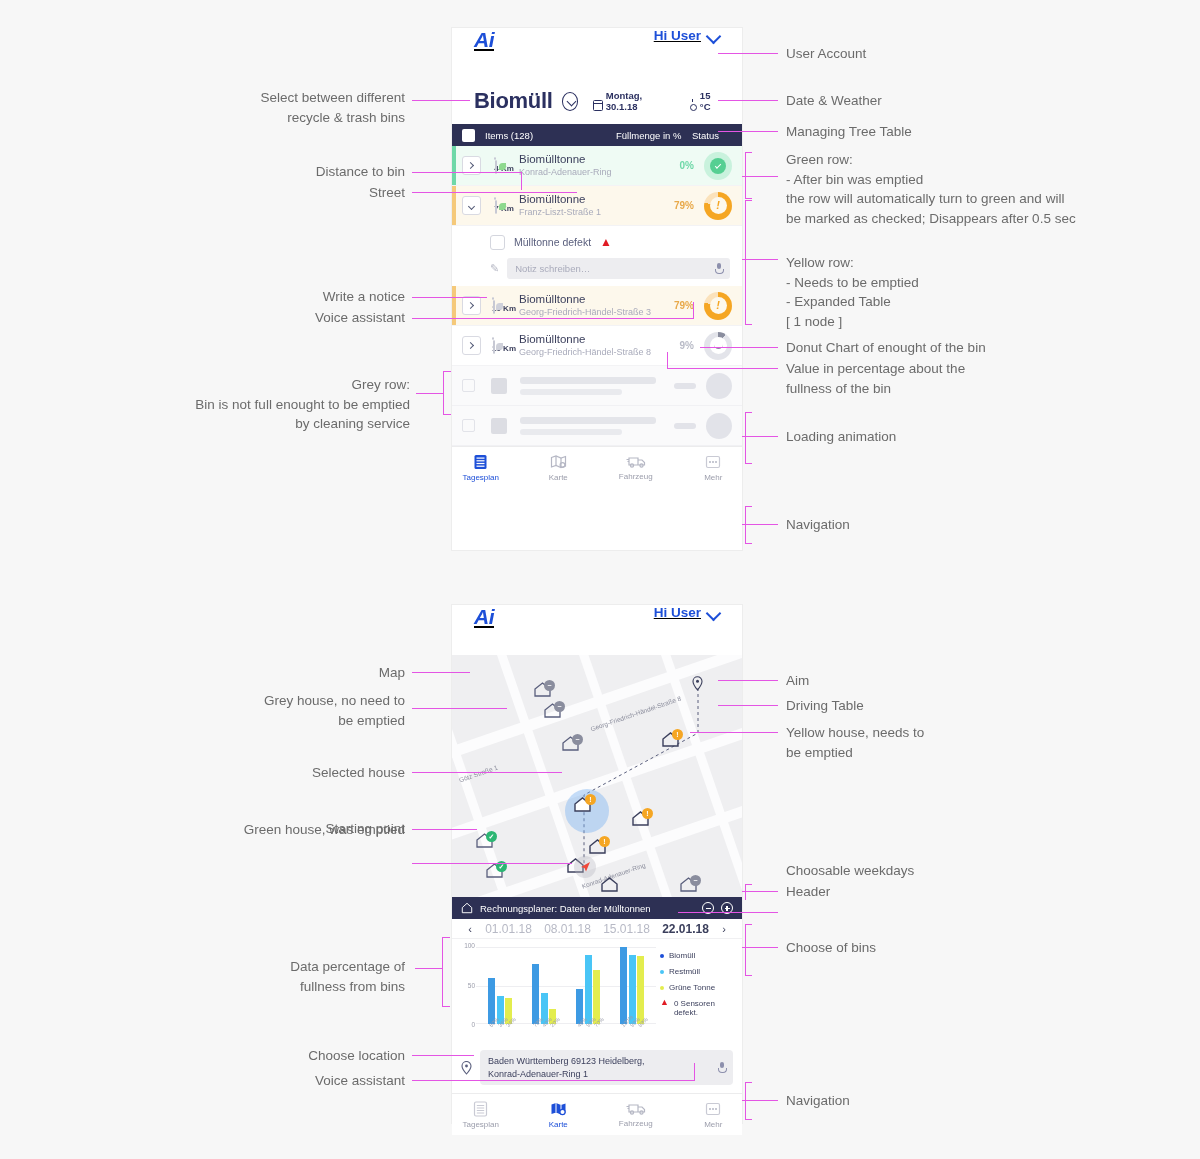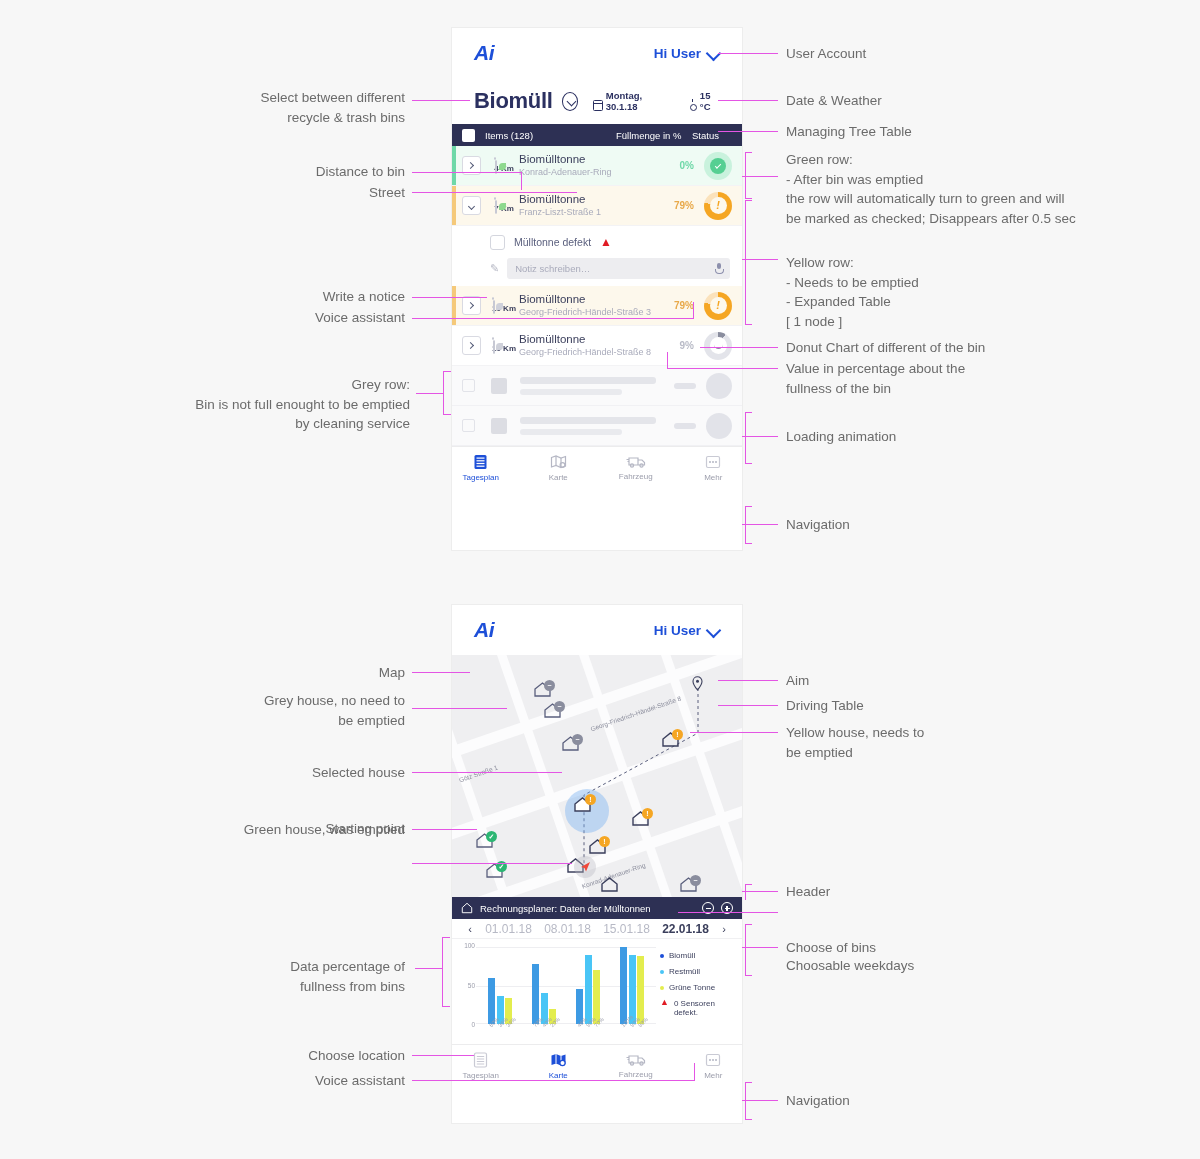--- a/index.html
+++ b/index.html
@@ -27,22 +27,23 @@
     position: absolute;
     width: 290px;
     background: #ffffff;
     box-shadow: 0 0 0 1px rgba(0,0,0,0.04);
   }
   #phone1 { left: 452px; top: 28px; height: 522px; }
   #phone2 { left: 452px; top: 605px; height: 518px; }
 
   .topbar {
     height: 50px; background:#fff;
-    display:flex; align-items:center; justify-content:space-between;
+    display:flex; align-items:flex-start; justify-content:space-between;
     padding: 0 22px;
+    text-decoration: underline;
   }
   .logo { color:#1d4fd8; font-weight:bold; font-size:21px; letter-spacing:-0.5px; font-style: italic;}
   .hiuser { color:#1d4fd8; font-weight:bold; font-size:13.5px; display:flex; align-items:center; gap:7px;}
   .chev { display:inline-block; width:12px; height:12px; position:relative;}
   .chev:after{content:""; position:absolute; left:0; top:1px; width:9px;height:9px;
     border-right:2.6px solid #1d4fd8;border-bottom:2.6px solid #1d4fd8; transform:rotate(45deg);}
 
   .titlerow { height:46px; display:flex; align-items:center; padding:0 22px; gap:9px; background:#fff;}
   .bigtitle { font-size:22px; font-weight:bold; color:#2b3060; letter-spacing:-0.3px;}
   .circ-chev { width:19px;height:19px;border:1.6px solid #2b3060;border-radius:50%;position:relative;}
@@ -569,20 +570,33 @@
           <span class="dot" style="background:#e3ed4e"></span>
           <span>Grüne Tonne</span>
         </div>
       <div class="lgi">
           <span class="warn" style="font-size:9px;line-height:1;margin-top:-1px">▲</span>
           <span>0 Sensoren defekt.</span>
         </div>
     </div>
   </div>
 
+  <div class="locrow">
+    <svg class="locpin" viewBox="0 0 11 14">
+        <path d="M5.5 13 C5.5 13 10 8 10 5 A4.5 4.5 0 0 0 1 5 C1 8 5.5 13 5.5 13Z" fill="none" stroke="#5a5f7d" stroke-width="1.1"></path>
+        <circle cx="5.5" cy="5" r="1.4" fill="#5a5f7d"></circle>
+      </svg>
+    <div class="locbox">
+      <div>
+        <div class="loctxt">Baden Württemberg 69123 Heidelberg,</div>
+        <div class="loctxt">Konrad-Adenauer-Ring 1</div>
+      </div>
+      <span class="mic"></span>
+    </div>
+  </div>
 
   <div class="navbar">
     <div class="navitem">
       <svg width="15" height="16" viewBox="0 0 15 16">
           <rect x="1.5" y="1" width="12" height="14" rx="1.5" fill="none" stroke="#c9cad4" stroke-width="1.2"></rect>
           <rect x="3.8" y="4" width="7.4" height="1" fill="#c9cad4"></rect>
           <rect x="3.8" y="6.5" width="7.4" height="1" fill="#c9cad4"></rect>
           <rect x="3.8" y="9" width="7.4" height="1" fill="#c9cad4"></rect>
           <rect x="3.8" y="11.5" width="7.4" height="1" fill="#c9cad4"></rect>
         </svg>
@@ -663,21 +677,21 @@
 
 <div class="anno l" style="left:786px;top:253px;width:300px;">Yellow row:
 - Needs to be emptied
 - Expanded Table
 [ 1 node ]</div>
 <div class="ln" style="left:742px;top:259px;width:36px;"></div>
 <div class="lnv" style="left:745px;top:200px;height:125px;"></div>
 <div class="ln" style="left:745px;top:200px;width:7px;"></div>
 <div class="ln" style="left:745px;top:324px;width:7px;"></div>
 
-<div class="anno l" style="left:786px;top:338px;width:300px;">Donut Chart of different of the bin</div>
+<div class="anno l" style="left:786px;top:338px;width:300px;">Donut Chart of enought of the bin</div>
 <div class="ln" style="left:700px;top:347px;width:78px;"></div>
 
 <div class="anno l" style="left:786px;top:359px;width:300px;">Value in percentage about the
 fullness of the bin</div>
 <div class="ln" style="left:668px;top:368px;width:110px;"></div>
 <div class="lnv" style="left:667px;top:352px;height:17px;"></div>
 
 <div class="anno l" style="left:786px;top:427px;width:300px;">Loading animation</div>
 <div class="ln" style="left:742px;top:436px;width:36px;"></div>
 <div class="lnv" style="left:745px;top:412px;height:52px;"></div>
@@ -728,21 +742,21 @@
 
 <div class="anno l" style="left:786px;top:723px;width:300px;">Yellow house, needs to
 be emptied</div>
 <div class="ln" style="left:690px;top:732px;width:88px;"></div>
 
 <div class="anno l" style="left:786px;top:882px;width:300px;">Header</div>
 <div class="ln" style="left:742px;top:891px;width:36px;"></div>
 <div class="lnv" style="left:745px;top:884px;height:16px;"></div>
 <div class="ln" style="left:745px;top:884px;width:7px;"></div>
 
-<div class="anno l" style="left:786px;top:956px;width:300px;">Choosable weekdays</div>
+<div class="anno l" style="left:786px;top:861px;width:300px;">Choosable weekdays</div>
 <div class="ln" style="left:678px;top:912px;width:100px;"></div>
 
 <div class="anno l" style="left:786px;top:938px;width:300px;">Choose of bins</div>
 <div class="ln" style="left:742px;top:947px;width:36px;"></div>
 <div class="lnv" style="left:745px;top:924px;height:52px;"></div>
 <div class="ln" style="left:745px;top:924px;width:7px;"></div>
 <div class="ln" style="left:745px;top:975px;width:7px;"></div>
 
 <div class="anno l" style="left:786px;top:1091px;width:300px;">Navigation</div>
 <div class="ln" style="left:742px;top:1100px;width:36px;"></div>

